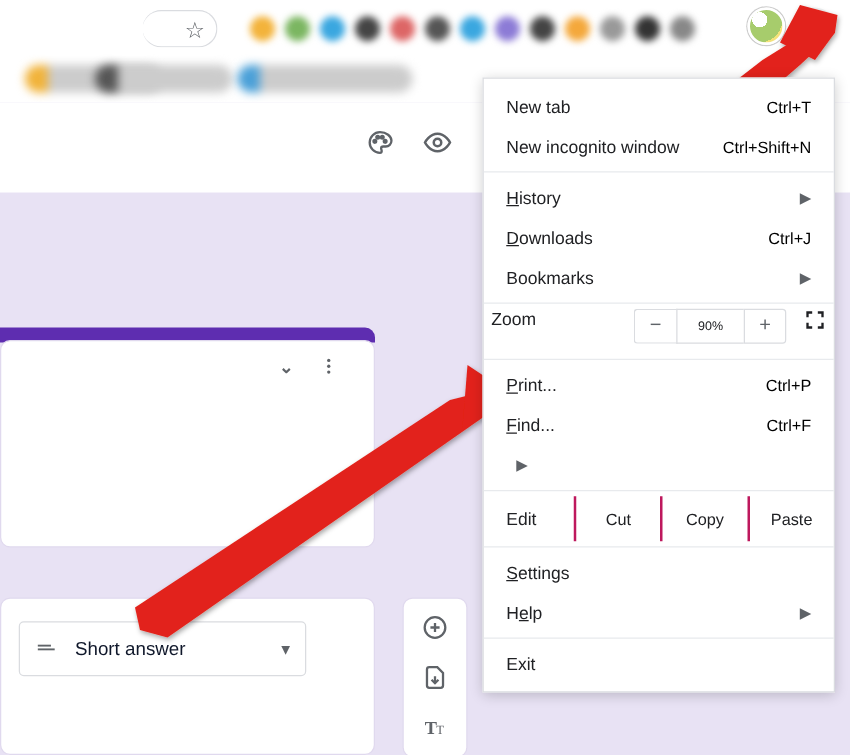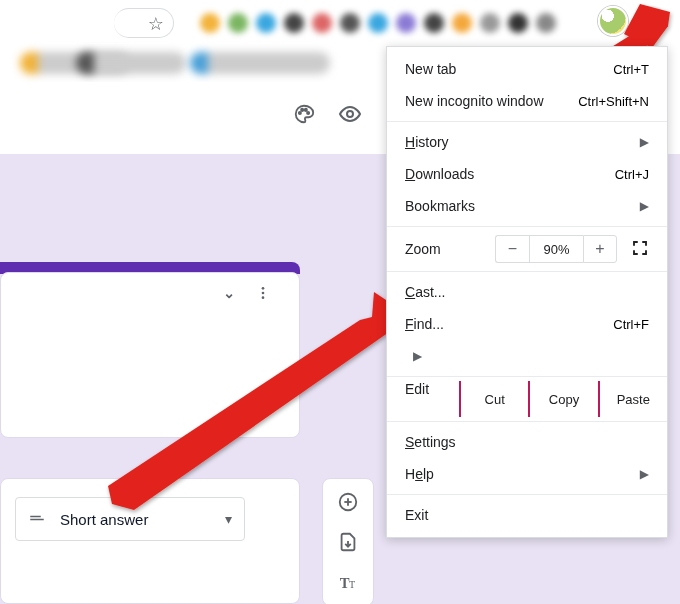--- a/index.html
+++ b/index.html
@@ -29,35 +29,35 @@
   .card-icons span{width:24px;height:24px;display:flex;align-items:center;justify-content:center;cursor:pointer}
   
   .bottom-card{position:absolute;left:0;top:478px;width:300px;height:126px;background:#fff;border-radius:8px;border:1px solid #e0d9ee;padding:18px 14px}
   .ans-dd{display:flex;align-items:center;gap:14px;border:1px solid #dadce0;border-radius:4px;height:44px;padding:0 12px;width:230px;cursor:pointer;justify-content:flex-start}
   .ans-dd .lbl{flex:1;font-size:15px;color:#0f172a}
   .ans-dd .ic{color:#5f6368}
   
   .side-tools{position:absolute;left:322px;top:478px;width:52px;background:#fff;border:1px solid #e0d9ee;border-radius:8px;display:flex;flex-direction:column;align-items:center;padding:10px 0;gap:14px}
   .side-tools .tool{width:26px;height:26px;display:flex;align-items:center;justify-content:center;cursor:pointer;color:#5f6368}
   
-  .menu{position:absolute;right:12px;top:46px;width:282px;background:#fff;border:1px solid #dadce0;box-shadow:0 2px 10px rgba(0,0,0,.2);padding:6px 0;z-index:50}
+  .menu{position:absolute;right:12px;top:62px;width:282px;background:#fff;border:1px solid #dadce0;box-shadow:0 2px 10px rgba(0,0,0,.2);padding:6px 0;z-index:50}
   .mi{display:flex;align-items:center;height:32px;padding:0 18px;cursor:pointer;font-size:14px;color:#202124;position:relative}
   .mi .label{flex:1}
   .mi .sc{color:#000000;font-size:13px}
   .mi .arw{color:#5f6368;font-size:12px;margin-left:8px}
   .sep{height:1px;background:#e8eaed;margin:4px 0}
   .u{text-decoration:underline}
-  .zoom-row{display:flex;align-items:center;height:36px;padding:0 18px}
+  .zoom-row{display:flex;height:36px;padding:0 6px}
   .zoom-row .zl{flex:1;color:#202124}
   .zbtn{width:34px;height:28px;border:1px solid #dadce0;display:flex;align-items:center;justify-content:center;color:#5f6368;cursor:pointer;font-size:16px}
   .zbtn.left{border-right:none;border-radius:3px 0 0 3px}
-  .zbtn.mid{border-right:none;width:54px;font-size:13px;color:#202124}
+  .zbtn.mid{border-right:none;width:54px;font-size:10px;color:#202124}
   .zbtn.right{border-radius:0 3px 3px 0}
   .fs-btn{margin-left:14px;cursor:pointer;color:#202124}
-  .edit-row{display:flex;align-items:flex-start;height:36px}
+  .edit-row{display:flex;align-items:center;height:36px}
   .edit-row .ed{width:72px;text-align:left;padding-left:18px;color:#202124}
   .edit-row .cell{flex:1;height:100%;border-left:2px solid #be185d;display:flex;align-items:center;justify-content:center;color:#202124;cursor:pointer;font-size:13px}
   
   .arrow{position:absolute;pointer-events:none}
 </style>
 </head>
 <body>
 
 <div class="browser-strip">
   <div class="omnibox-right"></div>
@@ -192,21 +192,22 @@
     <span class="zbtn right">+</span>
     <span class="fs-btn"><svg width="18" height="18" viewBox="0 0 24 24" fill="none" stroke="#202124" stroke-width="2.5">
           <path d="M4 9V4h5"></path>
           <path d="M20 9V4h-5"></path>
           <path d="M4 15v5h5"></path>
           <path d="M20 15v5h-5"></path>
         </svg></span>
   </div>
   <div class="sep"></div>
   <div class="mi">
-      <span class="label"><span class="u">C</span>ast...</span>
+      <span class="label"><span class="u">P</span>rint...</span>
+      <span class="sc">Ctrl+P</span>
     </div>
   <div class="mi">
       <span class="label"><span class="u">F</span>ind...</span>
       <span class="sc">Ctrl+F</span>
     </div>
   <div class="mi">
       <span class="arw">▶</span>
     </div>
   <div class="sep"></div>
   <div class="edit-row">

